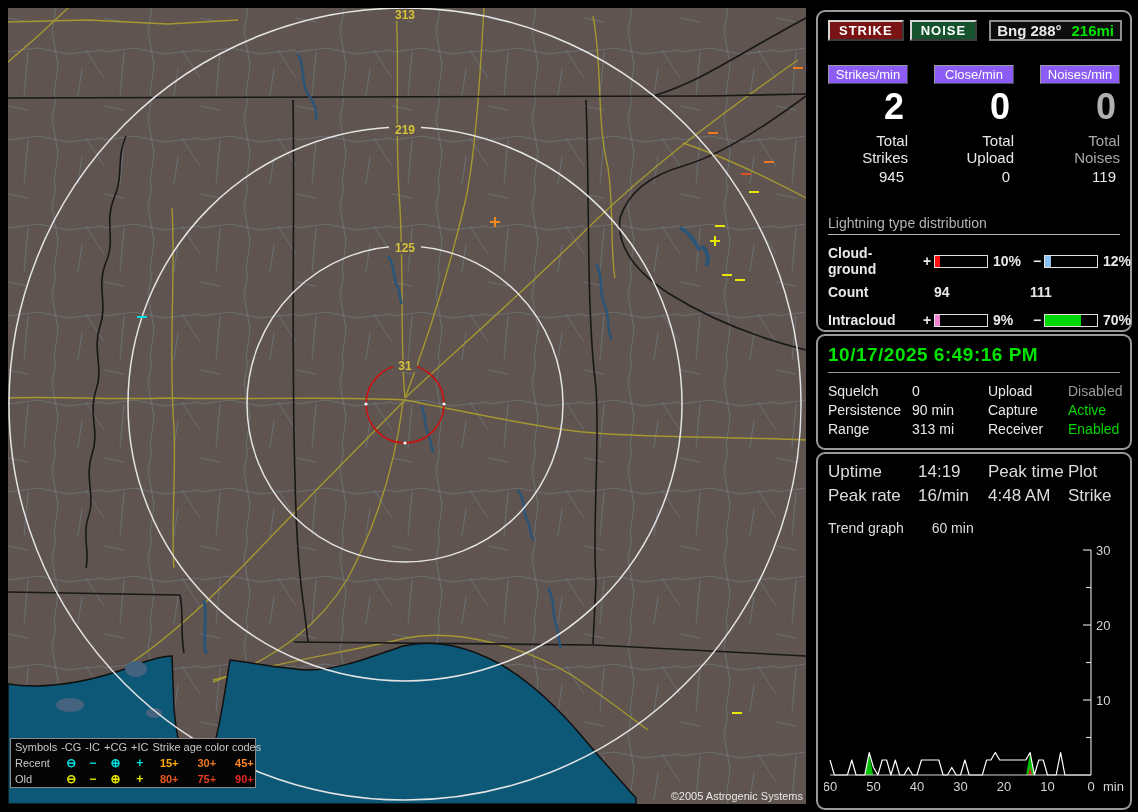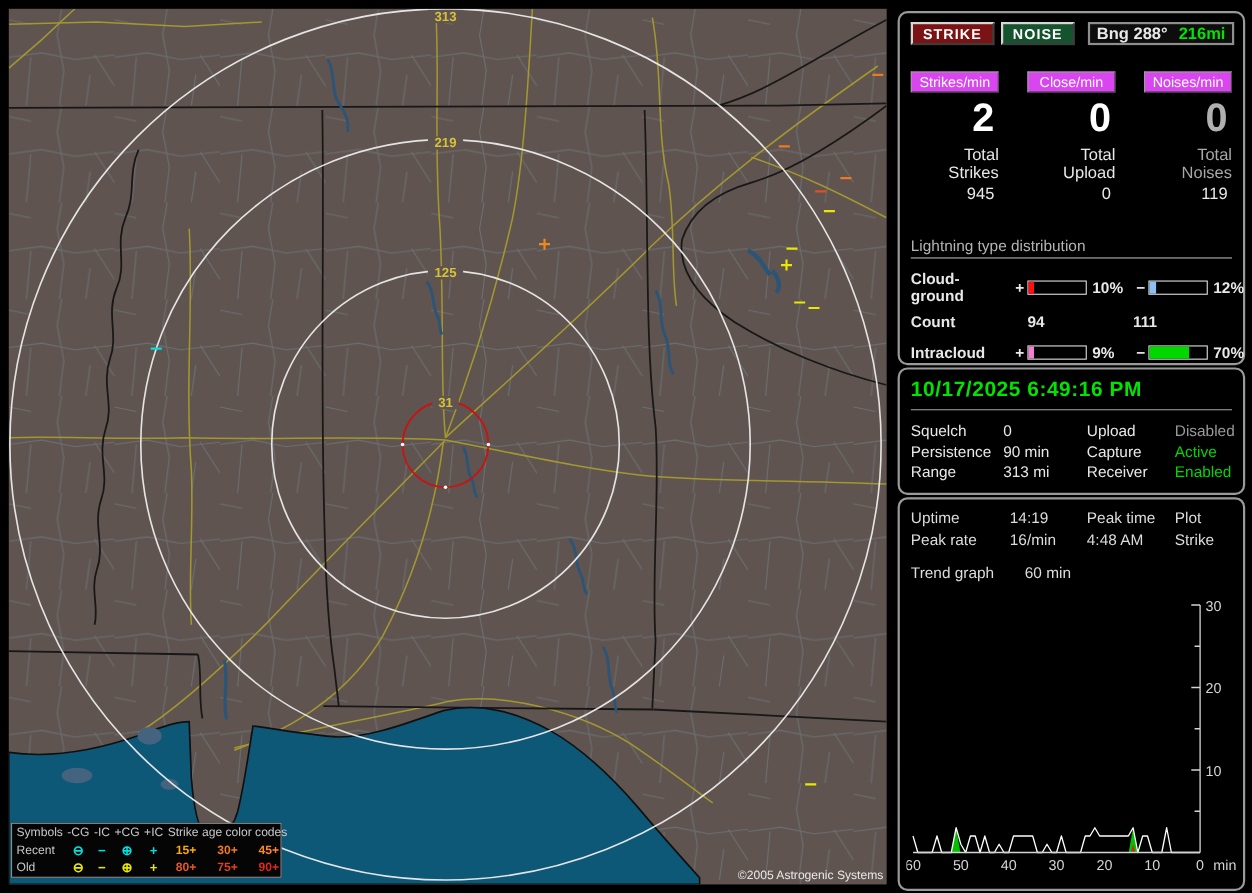--- a/index.html
+++ b/index.html
@@ -6,21 +6,21 @@
   body{width:1138px;height:812px;overflow:hidden;font-family:"Liberation Sans",sans-serif;-webkit-font-smoothing:antialiased;}
   #stage{position:relative;width:1040px;height:812px;background:#000;}
 
   
   #map-wrap{position:absolute;left:8px;top:8px;width:798px;height:796px;background:#5f544f;overflow:hidden;}
   #map-wrap svg{display:block;}
   .ring-label{font:bold 12px "Liberation Sans",sans-serif;fill:#d6c238;}
   #copyright{position:absolute;right:3px;bottom:2px;color:#e8e8e8;font-size:11px;}
 
   
-  #legend{position:absolute;left:2px;bottom:6px;width:244px;height:48px;background:#050505;border:1px solid #8a8a8a;
+  #legend{position:absolute;left:2px;bottom:16px;width:244px;height:48px;background:#050505;border:1px solid #8a8a8a;
           font-size:11px;color:#c8c8c8;}
   #legend table{border-collapse:collapse;width:100%;height:100%;}
   #legend td{padding:0 2px;white-space:nowrap;line-height:15px;text-align:center;}
   #legend td.lab{text-align:left;padding-left:4px;}
   .sym{font-size:12px;font-weight:bold;}
   .age{font-weight:bold;}
 
   
   .panel{position:absolute;left:816px;width:312px;background:#000;border:2px solid #9a9a9a;border-radius:9px;color:#e8e8e8;font-size:14px;}
   #panel-top{top:10px;height:318px;}
@@ -32,41 +32,41 @@
   .pushbtn{font-weight:bold;font-size:13px;letter-spacing:1px;color:#fff;padding:1px 9px;
            border-top:2px solid #d6d6d6;border-left:2px solid #d6d6d6;border-bottom:2px solid #3c3c3c;border-right:2px solid #3c3c3c;cursor:pointer;}
   #btn-strike{background:#7a1414;}
   #btn-noise{background:#14532d;}
   .spacer{flex:1;}
   #bng-box{background:#0d0d0d;border:2px solid #8e8e8e;font-weight:bold;font-size:15px;padding:0 6px;white-space:nowrap;}
   #bng-box .rng{margin-left:10px;}
 
   .counters{display:flex;gap:26px;margin-top:24px;}
   .counter{flex:1;text-align:right;}
-  .chip{display:block;text-align:center;background:#d946ef;color:#fff;font-size:13px;border:1px solid #4a4a4a;
+  .chip{display:block;text-align:center;background:#8b5cf6;color:#fff;font-size:13px;border:1px solid #4a4a4a;
         border-top-color:#9c9c9c;border-left-color:#9c9c9c;padding:1px 0;margin-bottom:4px;}
   .bignum{font-size:36px;font-weight:bold;line-height:38px;padding-right:4px;}
   .total-label{font-size:15px;margin-top:6px;}
   .total-value{font-size:15px;margin-top:2px;padding-right:4px;}
 
   .dist-title{margin-top:30px;color:#b4b4b4;border-bottom:1px solid #b4b4b4;padding-bottom:3px;font-size:14px;}
   .dist-grid{display:grid;grid-template-columns:92px 14px 54px 42px 14px 54px 42px;align-items:center;margin-top:10px;}
   .dist-grid b{font-size:14px;}
   .dist-sign{font-weight:bold;text-align:center;}
   .bar{height:11px;border:1px solid #e0e0e0;background:#000;position:relative;}
   .bar i{position:absolute;left:0;top:0;bottom:0;display:block;}
   .pct{font-weight:bold;padding-left:5px;}
   .count-row{display:grid;grid-template-columns:92px 14px 96px 110px;margin:7px 0 12px 0;font-weight:bold;}
 
   #datetime{color:#00e400;font-weight:bold;font-size:19px;letter-spacing:0.5px;border-bottom:1px solid #9a9a9a;padding-bottom:6px;}
   .kv-grid{display:grid;grid-template-columns:84px 76px 80px auto;row-gap:3px;margin-top:10px;font-size:14px;}
   .kv-grid .gray{color:#9a9a9a;}
   .kv-grid .green{color:#00d800;}
 
-  .stats-grid{display:grid;grid-template-columns:90px 70px 80px auto;row-gap:4px;font-size:14px;color:#dcdcdc;}
+  .stats-grid{display:grid;grid-template-columns:90px 70px 80px auto;row-gap:4px;font-size:17px;color:#dcdcdc;}
   .trend-row{margin-top:14px;font-size:14px;color:#dcdcdc;}
   .trend-row span:last-child{margin-left:24px;}
   #trend-svg{position:absolute;left:6px;top:86px;}
   .axis-txt{font:13px "Liberation Sans",sans-serif;fill:#d4d4d4;}
 </style>
 </head>
 <body>
 
 <div id="stage">
 

